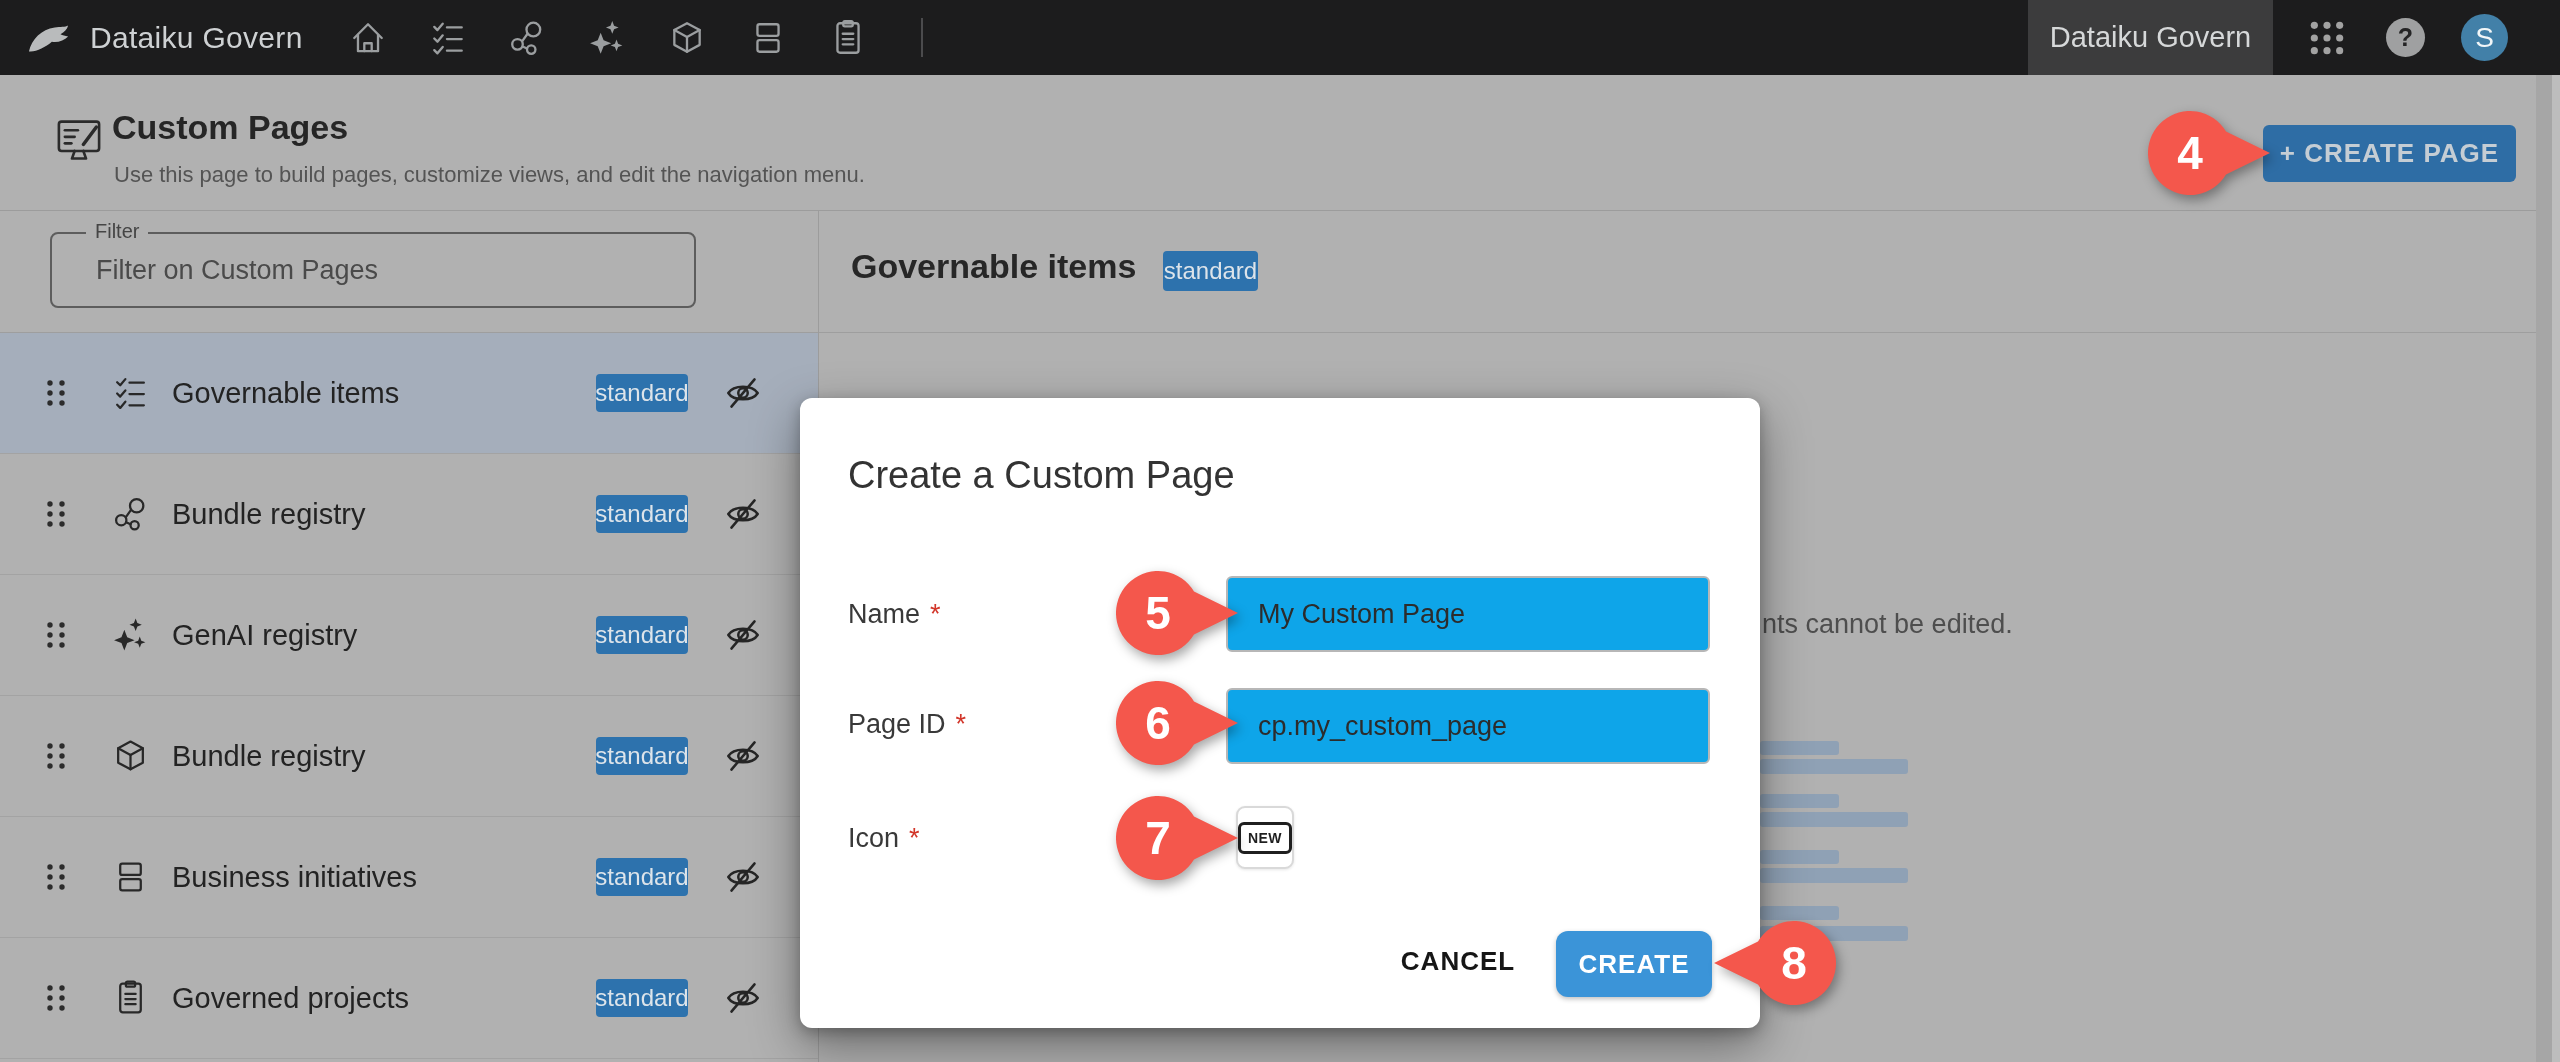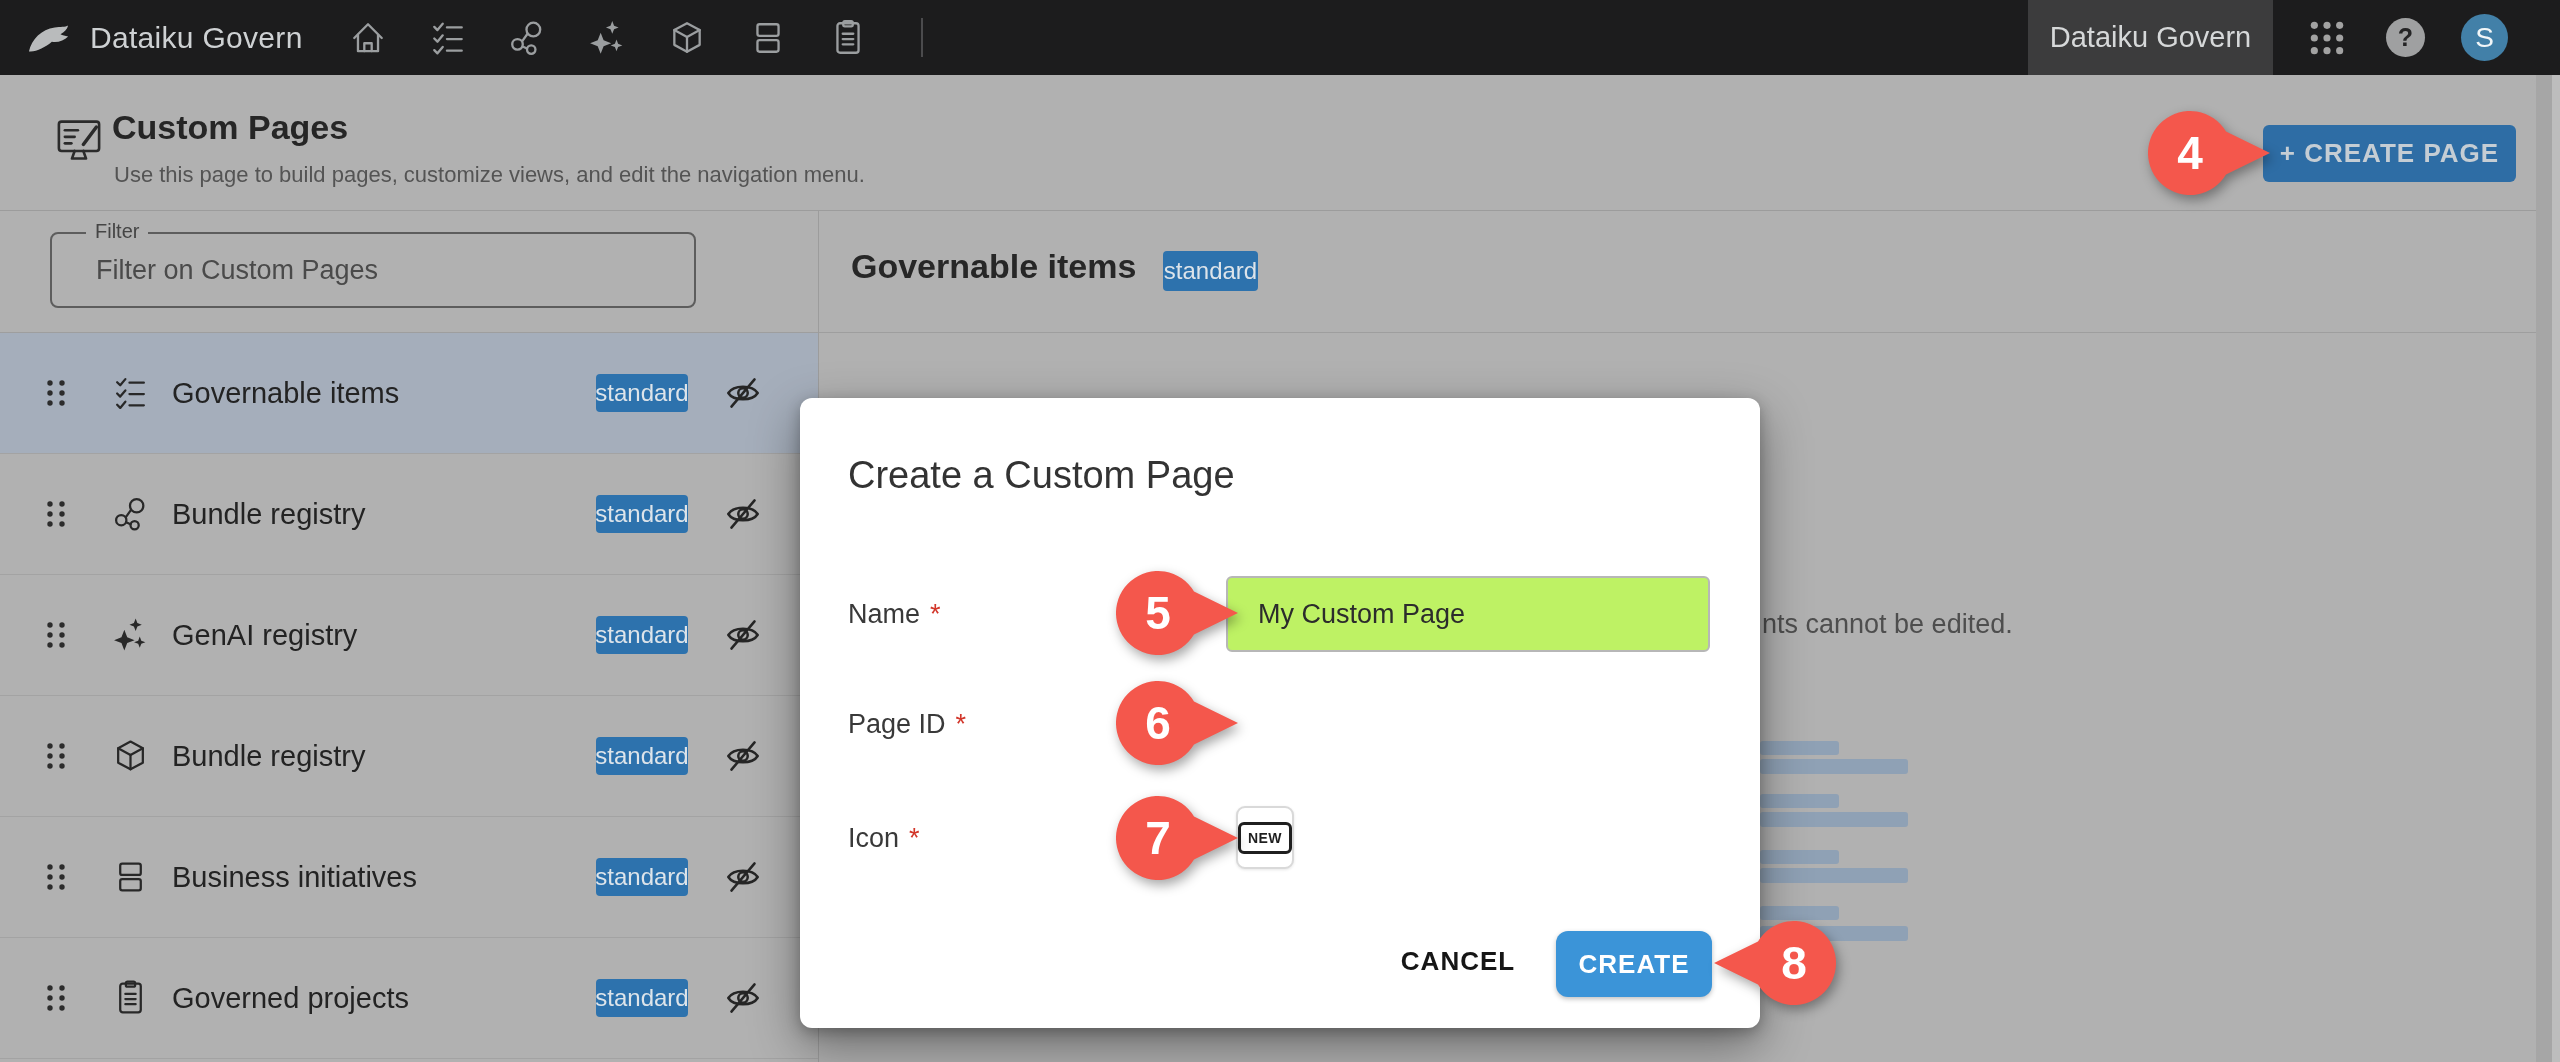--- a/index.html
+++ b/index.html
@@ -68,21 +68,21 @@
   .sk7{left:1760px;top:906px;width:79px;height:14px;}  .sk8{left:1760px;top:926px;width:148px;height:15px;}
 
   
   .modal{position:absolute;left:800px;top:398px;width:960px;height:630px;background:#ffffff;border-radius:12px;
          box-shadow:0 18px 50px rgba(0,0,0,.40),0 4px 14px rgba(0,0,0,.25);z-index:20;}
   .modal-title{position:absolute;left:48px;top:56px;font-size:38px;color:#333333;}
   .f-label{position:absolute;left:48px;height:40px;line-height:40px;font-size:27px;color:#393939;}
   .fl1{top:196px}.fl2{top:306px}.fl3{top:420px}
   .req{color:#d2362a;margin-left:10px;}
   .m-input{position:absolute;left:426px;width:484px;height:76px;border:2px solid #b7b7b7;border-radius:6px;
-           font-family:"Liberation Sans",sans-serif;font-size:27px;color:#2c2c2c;padding:0 30px;outline:none;background:#bef264;}
+           font-family:"Liberation Sans",sans-serif;font-size:27px;color:#2c2c2c;padding:0 30px;outline:none;background:#0ea5e9;}
   .mi1{top:178px}.mi2{top:290px}
   .icon-btn{position:absolute;left:436px;top:408px;width:58px;height:63px;border:2px solid #d9d9d9;border-radius:9px;
             background:#fff;box-shadow:0 1px 3px rgba(0,0,0,.10);display:flex;align-items:center;justify-content:center;cursor:pointer;}
   .new-glyph{width:61px;height:32px;border:3px solid #1f1f1f;border-radius:6px;font-size:14px;font-weight:700;
              color:#1f1f1f;display:flex;align-items:center;justify-content:center;letter-spacing:.5px;}
   .cancel-btn{position:absolute;left:596px;top:537px;width:124px;height:52px;display:flex;align-items:center;justify-content:center;
               font-size:26px;font-weight:700;color:#161616;letter-spacing:1px;cursor:pointer;}
   .create-btn{position:absolute;left:756px;top:533px;width:156px;height:66px;background:#3b94d8;border-radius:12px;
               display:flex;align-items:center;justify-content:center;font-size:26px;font-weight:700;color:#ffffff;
               letter-spacing:1px;cursor:pointer;box-shadow:0 2px 5px rgba(0,0,0,.25);}
@@ -417,20 +417,21 @@
     <div class="modal-title">Create a Custom Page</div>
 
     <div class="f-label fl1">
       <span>Name</span><span class="req">*</span>
     </div>
     <input class="m-input mi1" type="text" value="My Custom Page" style="">
 
     <div class="f-label fl2">
       <span>Page ID</span><span class="req">*</span>
     </div>
+    <input class="m-input mi2" type="text" value="cp.my_custom_page" style="">
 
     <div class="f-label fl3">
       <span>Icon</span><span class="req">*</span>
     </div>
     <div class="icon-btn">
       <span class="new-glyph">NEW</span>
     </div>
 
     <div class="cancel-btn">CANCEL</div>
     <div class="create-btn">CREATE</div>

